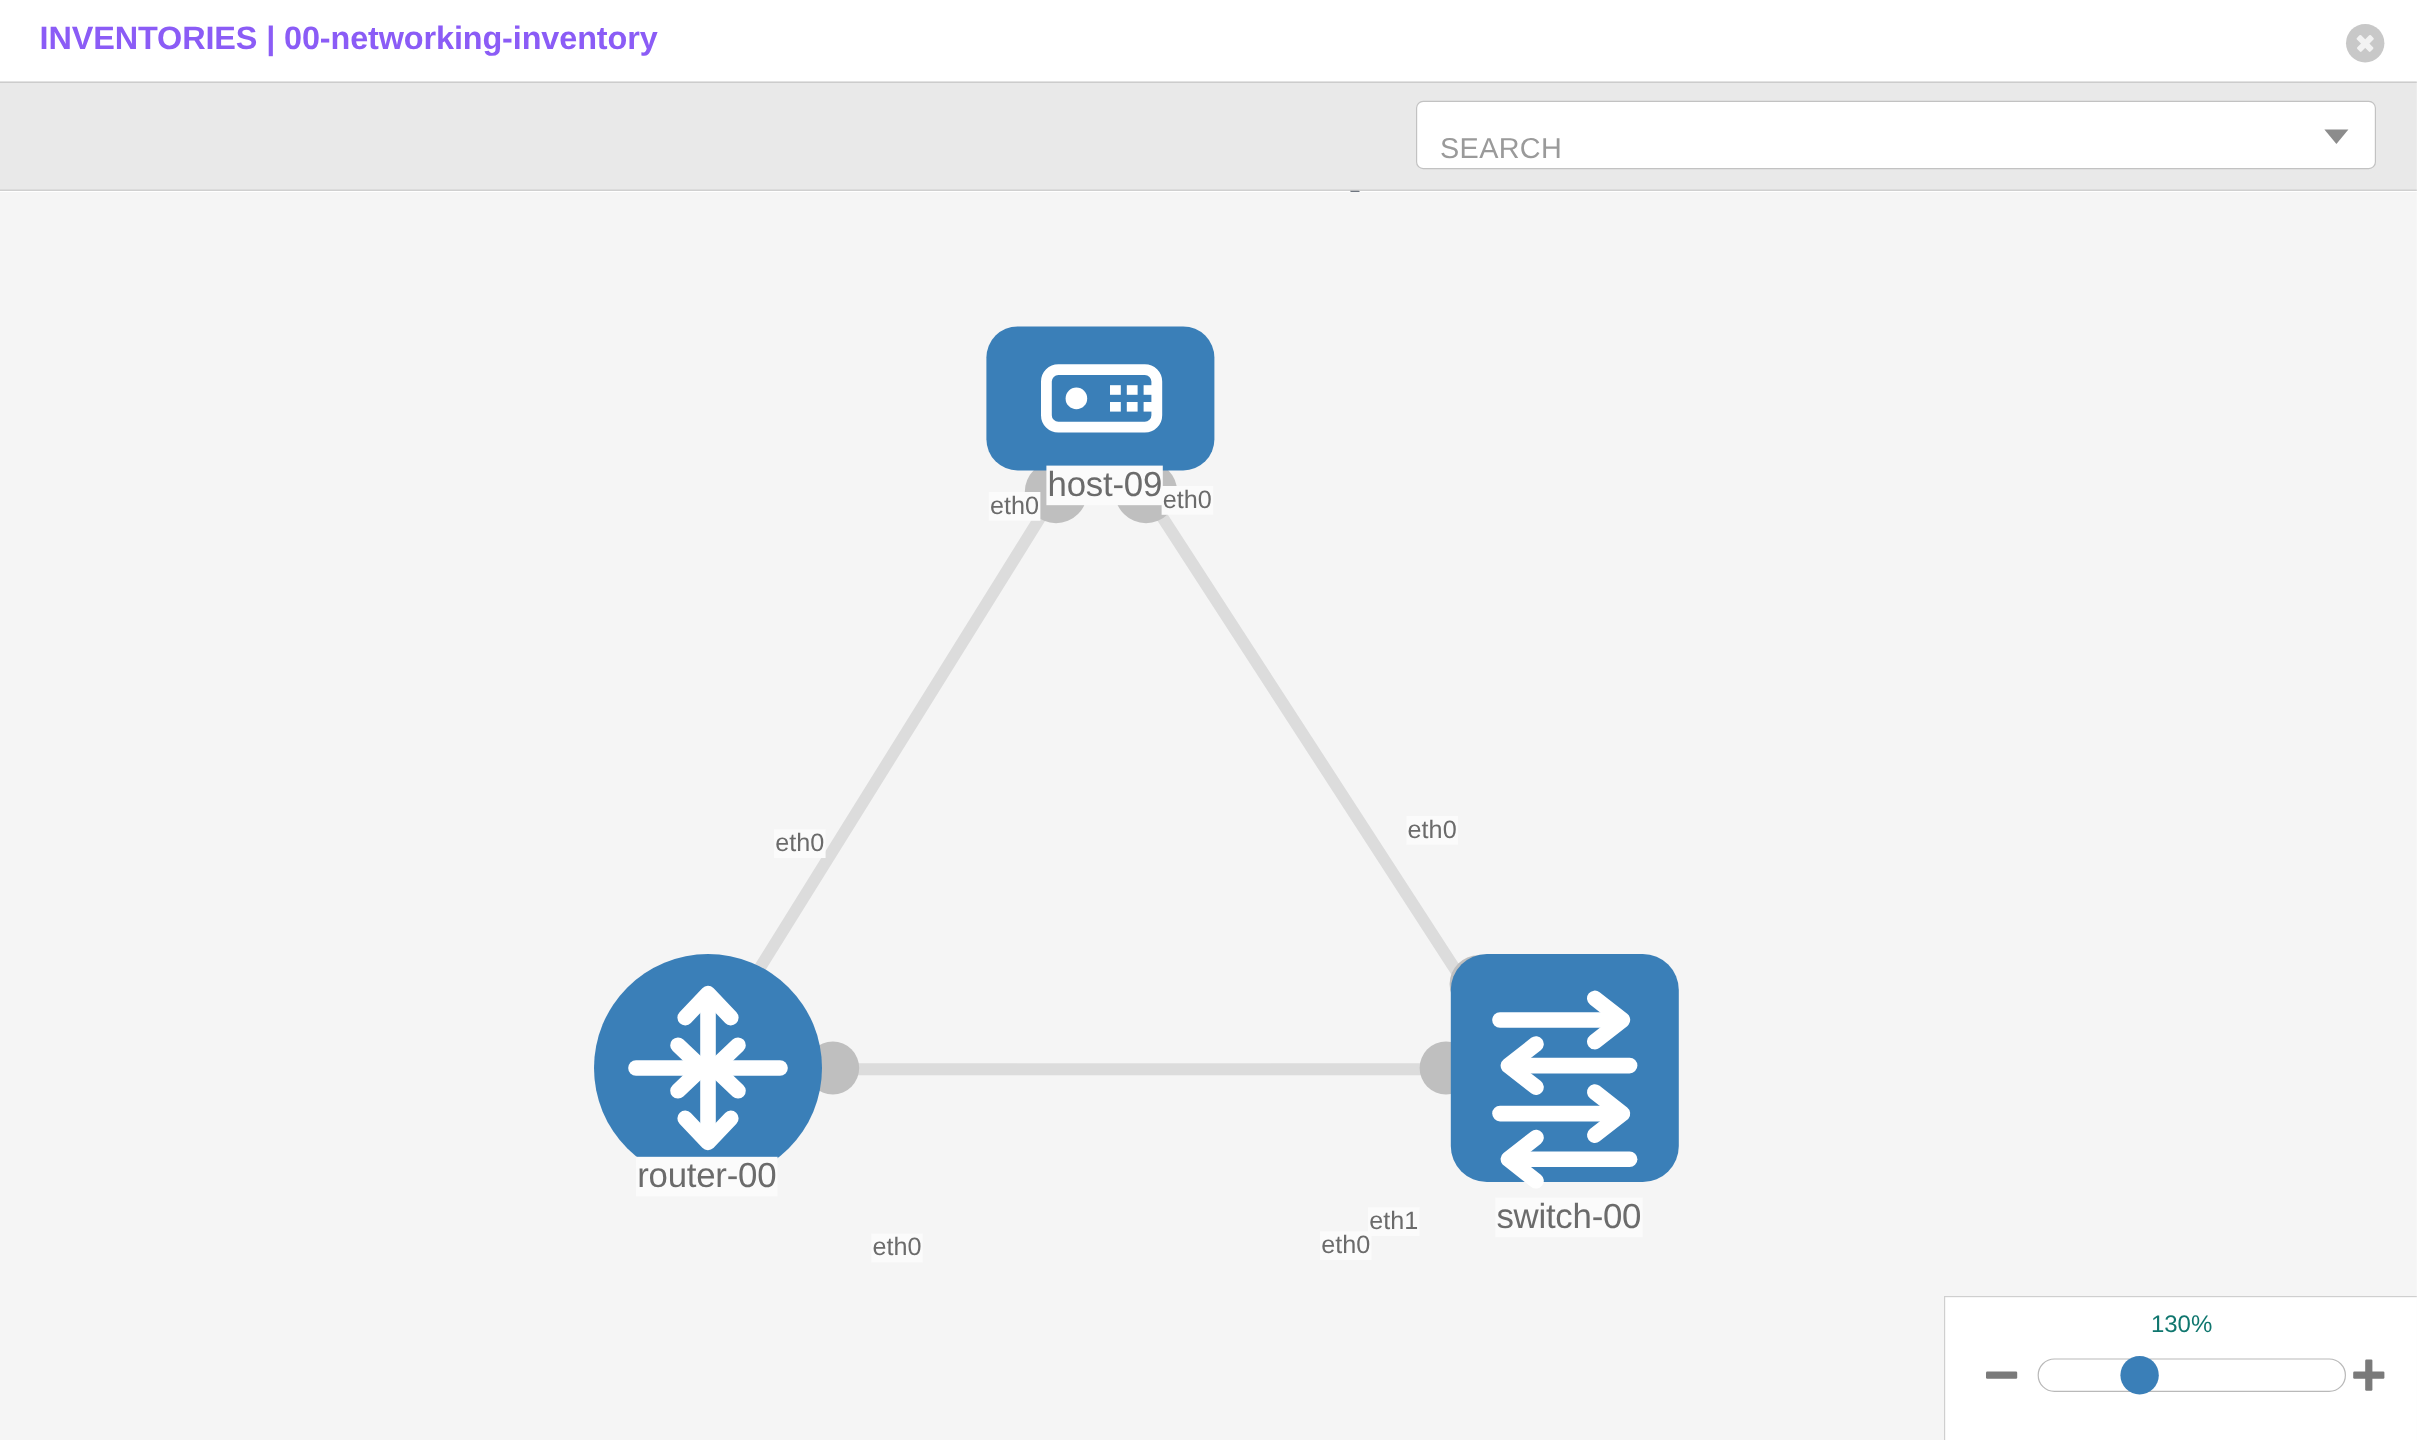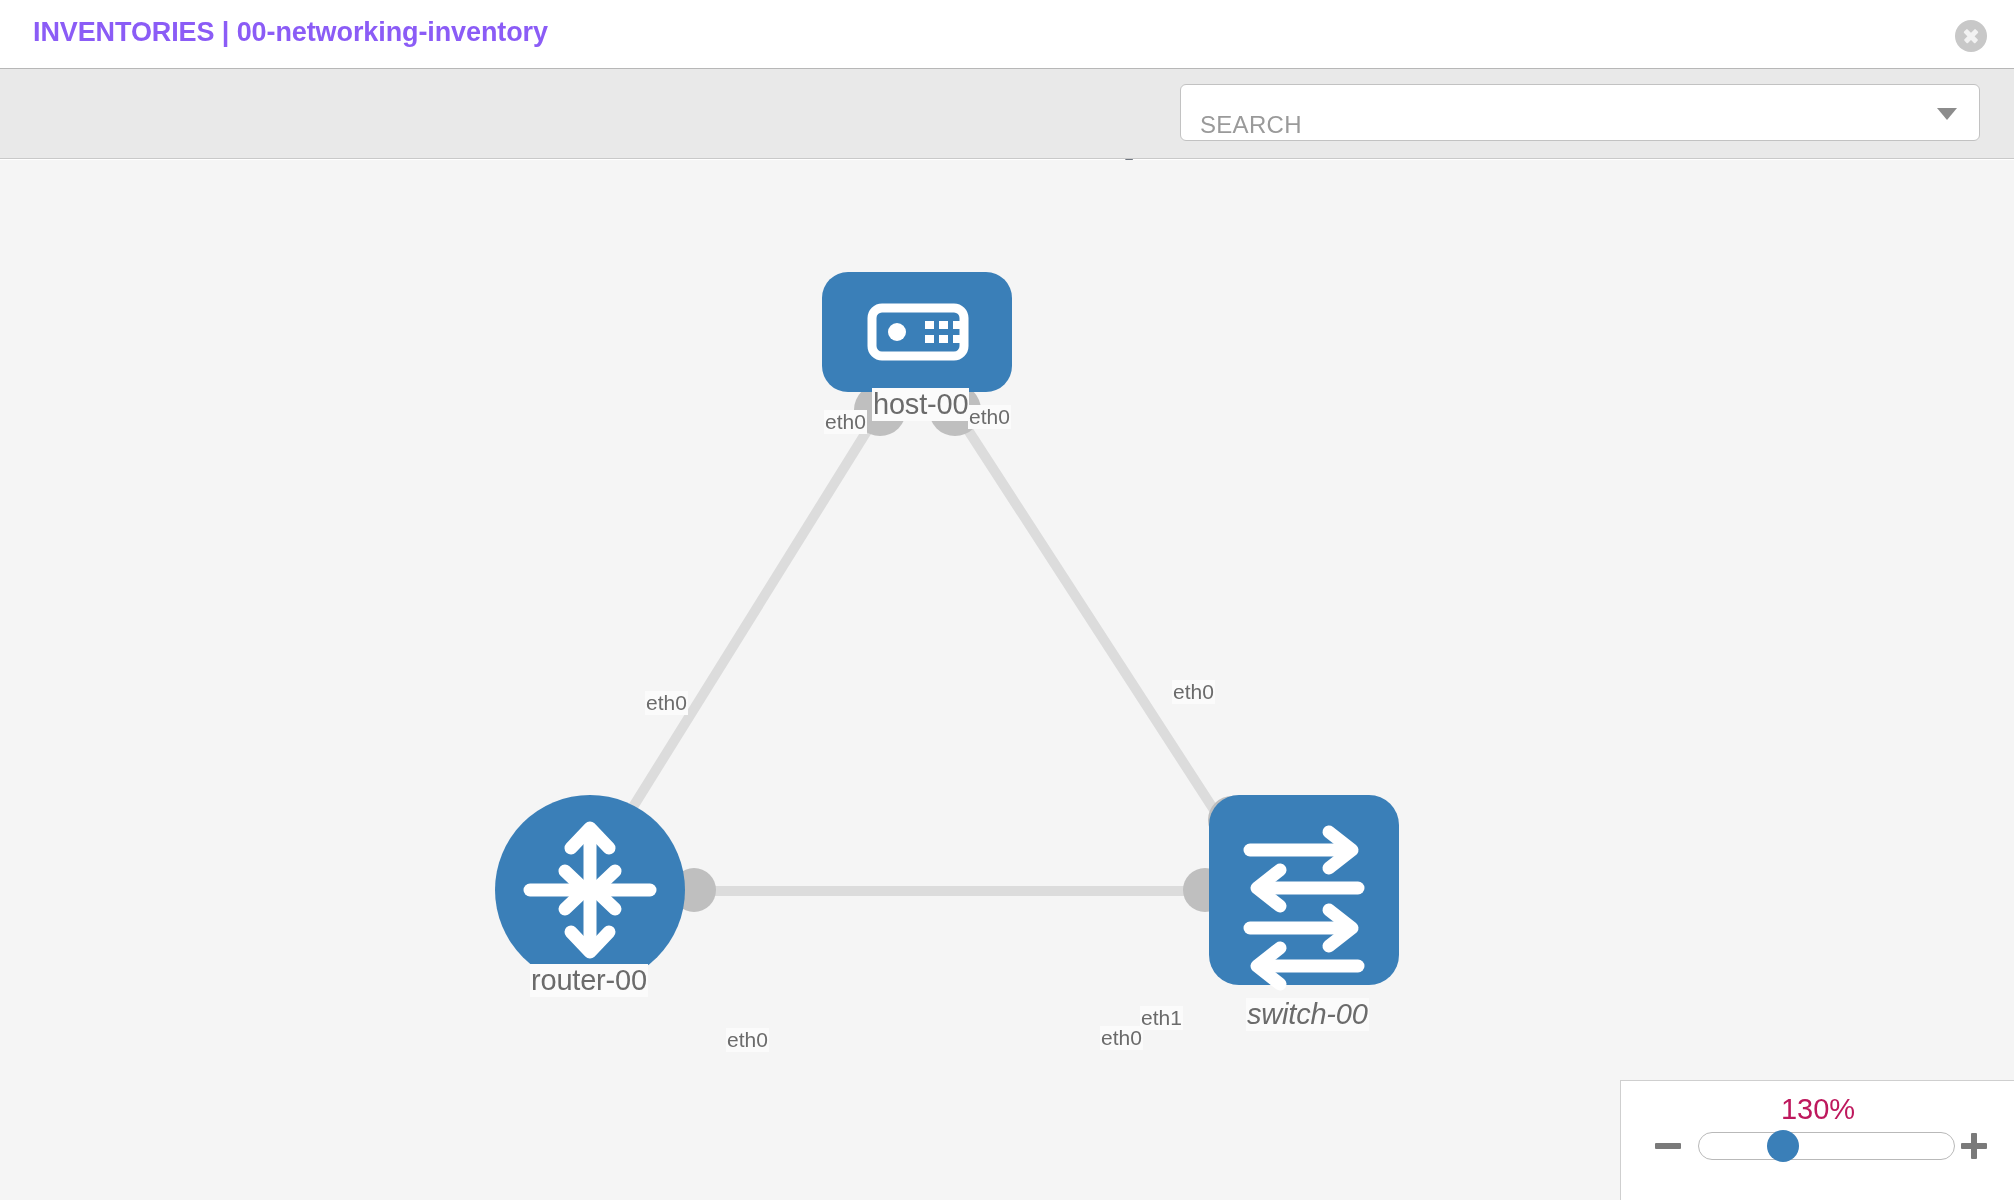--- a/index.html
+++ b/index.html
@@ -179,22 +179,22 @@
     border-bottom: none;
     border-right: none;
     box-sizing: border-box;
   }
   .zoom-pct {
     position: absolute;
     top: 12px;
     left: 0;
     width: 394px;
     text-align: center;
-    font-size: 29px;
-    color: #be185d;
+    font-size: 20px;
+    color: #0f766e;
   }
   .zoom-minus, .zoom-plus {
     position: absolute;
     top: 52px;
     width: 26px;
     height: 26px;
     cursor: pointer;
   }
   .zoom-minus { left: 34px; }
   .zoom-plus  { left: 340px; }
@@ -328,23 +328,23 @@
 
         <line x1="1250" y1="768" x2="1347" y2="768"></line>
         <polyline points="1329,750 1352,768 1329,786"></polyline>
 
         <line x1="1358" y1="806" x2="1262" y2="806"></line>
         <polyline points="1280,788 1257,806 1280,824"></polyline>
       </g>
     </g>
   </svg>
 
-  <div class="node-label" style="left:872px; top:228px;">host-00</div>
+  <div class="node-label" style="left:872px; top:228px;">host-09</div>
   <div class="node-label" style="left:530px; top:804px;">router-00</div>
-  <div class="node-label" style="left:1246px; top:838px;font-style:italic;">switch-00</div>
+  <div class="node-label" style="left:1246px; top:838px;">switch-00</div>
 
   <div class="iface-label" style="left:824px; top:250px;">eth0</div>
   <div class="iface-label" style="left:968px; top:245px;">eth0</div>
 
   <div class="iface-label" style="left:645px; top:531px;">eth0</div>
   <div class="iface-label" style="left:1172px; top:520px;">eth0</div>
 
   <div class="iface-label" style="left:726px; top:868px;">eth0</div>
   <div class="iface-label" style="left:1100px; top:866px;">eth0</div>
   <div class="iface-label" style="left:1118px; top:846px;margin-left:22px;">eth1</div>

